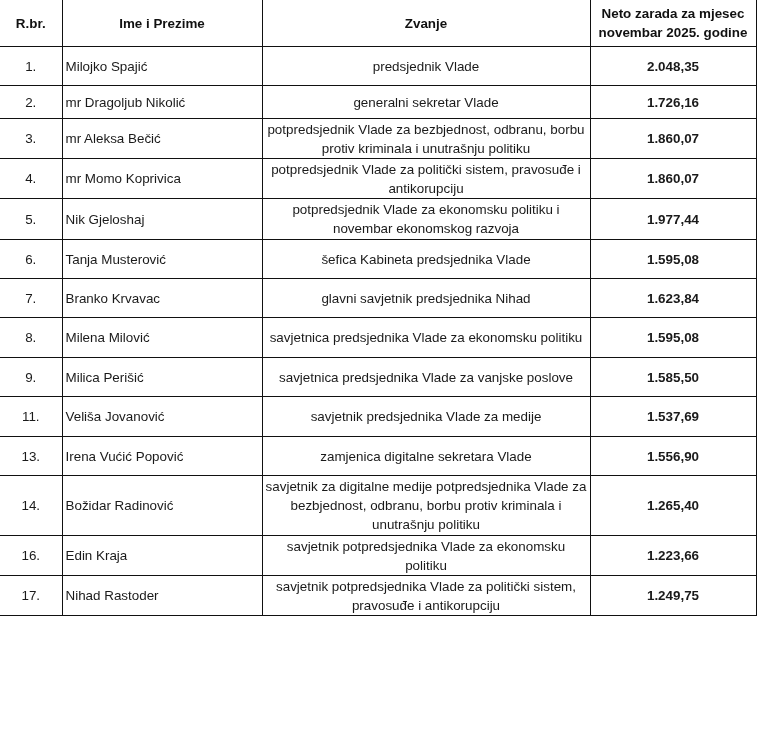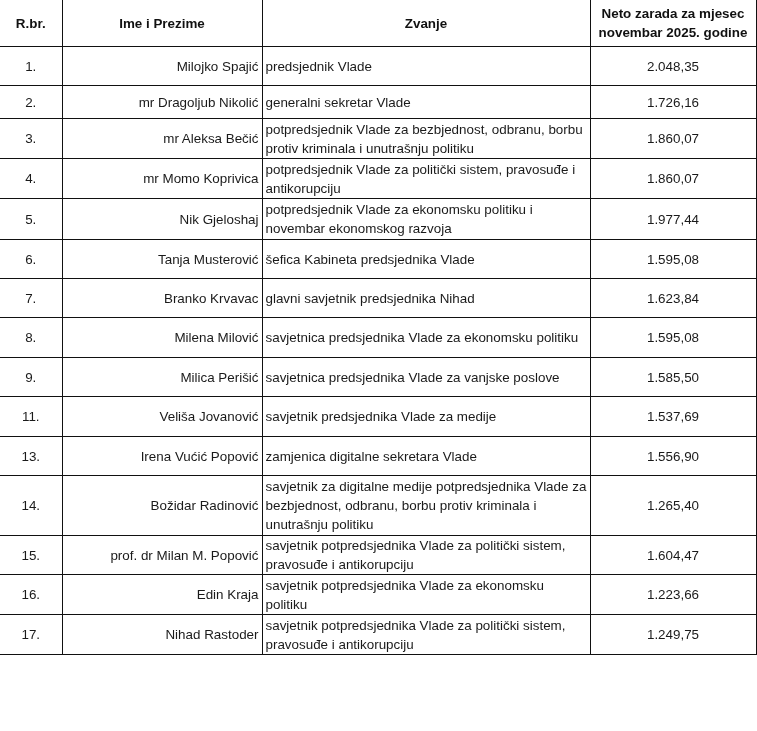--- a/index.html
+++ b/index.html
@@ -40,23 +40,23 @@
     table.salary thead th { border-top: none; }
 
     table.salary th {
       font-weight: bold;
       text-align: center;
       height: 46px;
       line-height: 19px;
       color: #111;
     }
     td.rbr { text-align: center; }
-    td.name { text-align: right; }
-    td.zvanje { text-align: left; padding-left: 2px; }
-    td.neto { text-align: center; }
+    td.name { text-align: left; }
+    td.zvanje { text-align: center; padding-left: 2px; }
+    td.neto { text-align: center; font-weight: bold; }
 
     tr.r1 td { height: 38px; }
     tr.r2 td { height: 32px; }
     tr.r3 td { height: 39px; }
   </style>
 </head>
 <body>
 
 <table class="salary">
   <colgroup>
@@ -142,26 +142,20 @@
       <td class="name">Irena Vućić Popović</td>
       <td class="zvanje">zamjenica digitalne sekretara Vlade</td>
       <td class="neto">1.556,90</td>
     </tr>
     <tr style="height:60px">
       <td class="rbr" style="height:59px">14.</td>
       <td class="name">Božidar Radinović</td>
       <td class="zvanje">savjetnik za digitalne medije potpredsjednika Vlade za bezbjednost, odbranu, borbu protiv kriminala i unutrašnju politiku</td>
       <td class="neto">1.265,40</td>
     </tr>
-    <tr class="r1" style="height:38px">
-      <td class="rbr">15.</td>
-      <td class="name">prof. dr  Milan M. Popović</td>
-      <td class="zvanje">savjetnik potpredsjednika Vlade za politički sistem, pravosuđe i antikorupciju</td>
-      <td class="neto">1.604,47</td>
-    </tr>
     <tr class="r3" style="height:40px">
       <td class="rbr">16.</td>
       <td class="name">Edin Kraja</td>
       <td class="zvanje">savjetnik potpredsjednika Vlade za ekonomsku politiku</td>
       <td class="neto">1.223,66</td>
     </tr>
     <tr class="r3" style="height:40px">
       <td class="rbr">17.</td>
       <td class="name">Nihad Rastoder</td>
       <td class="zvanje">savjetnik potpredsjednika Vlade za politički sistem, pravosuđe i antikorupciju</td>

